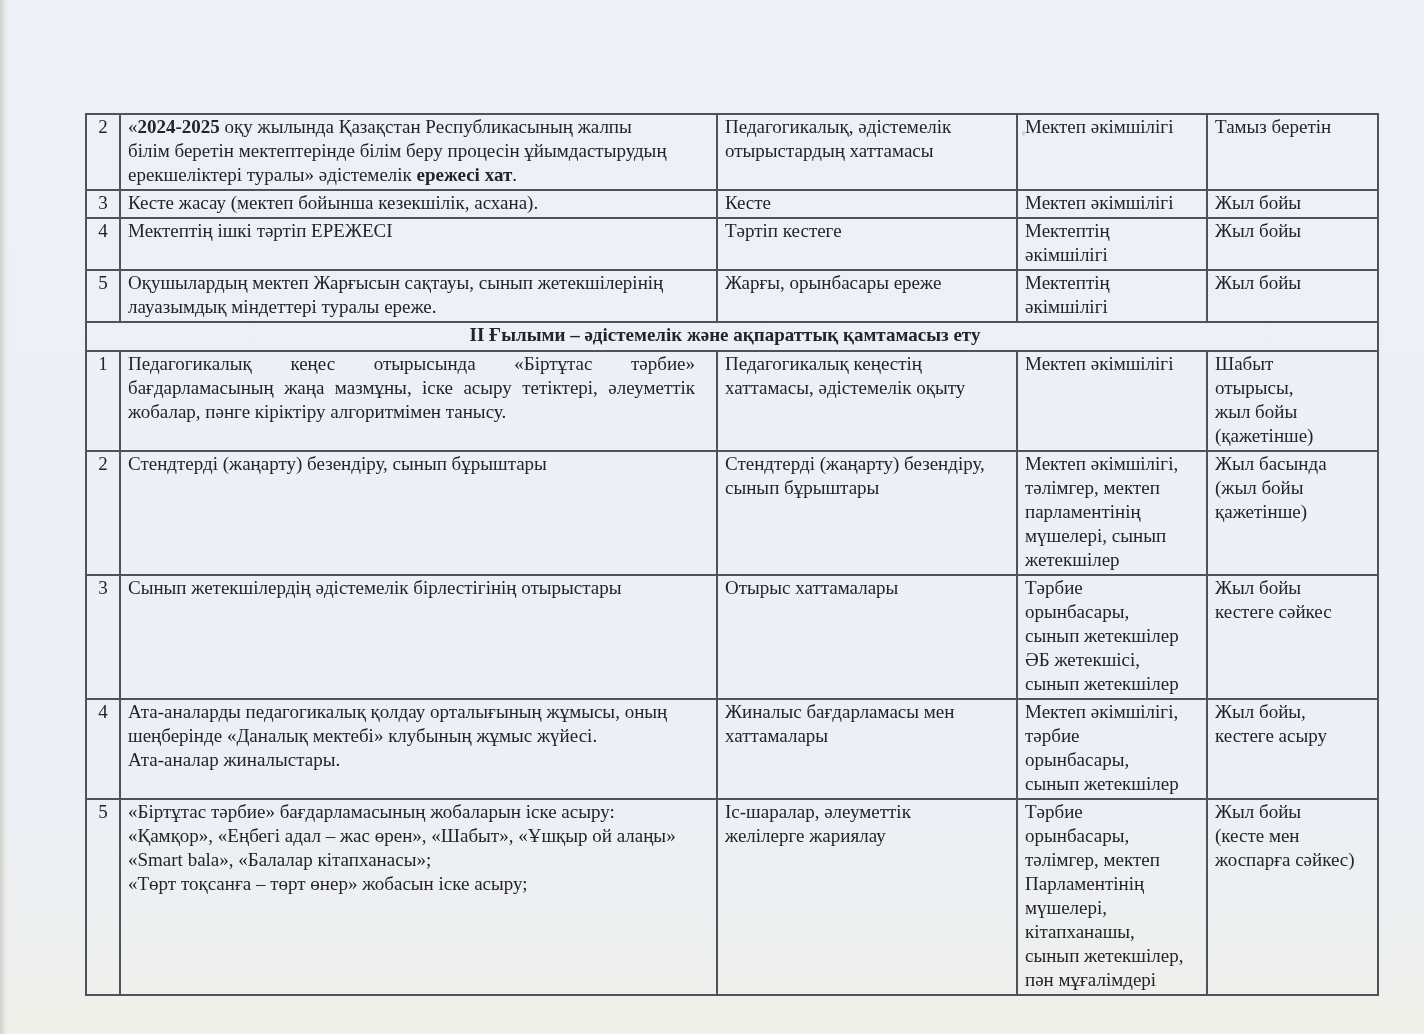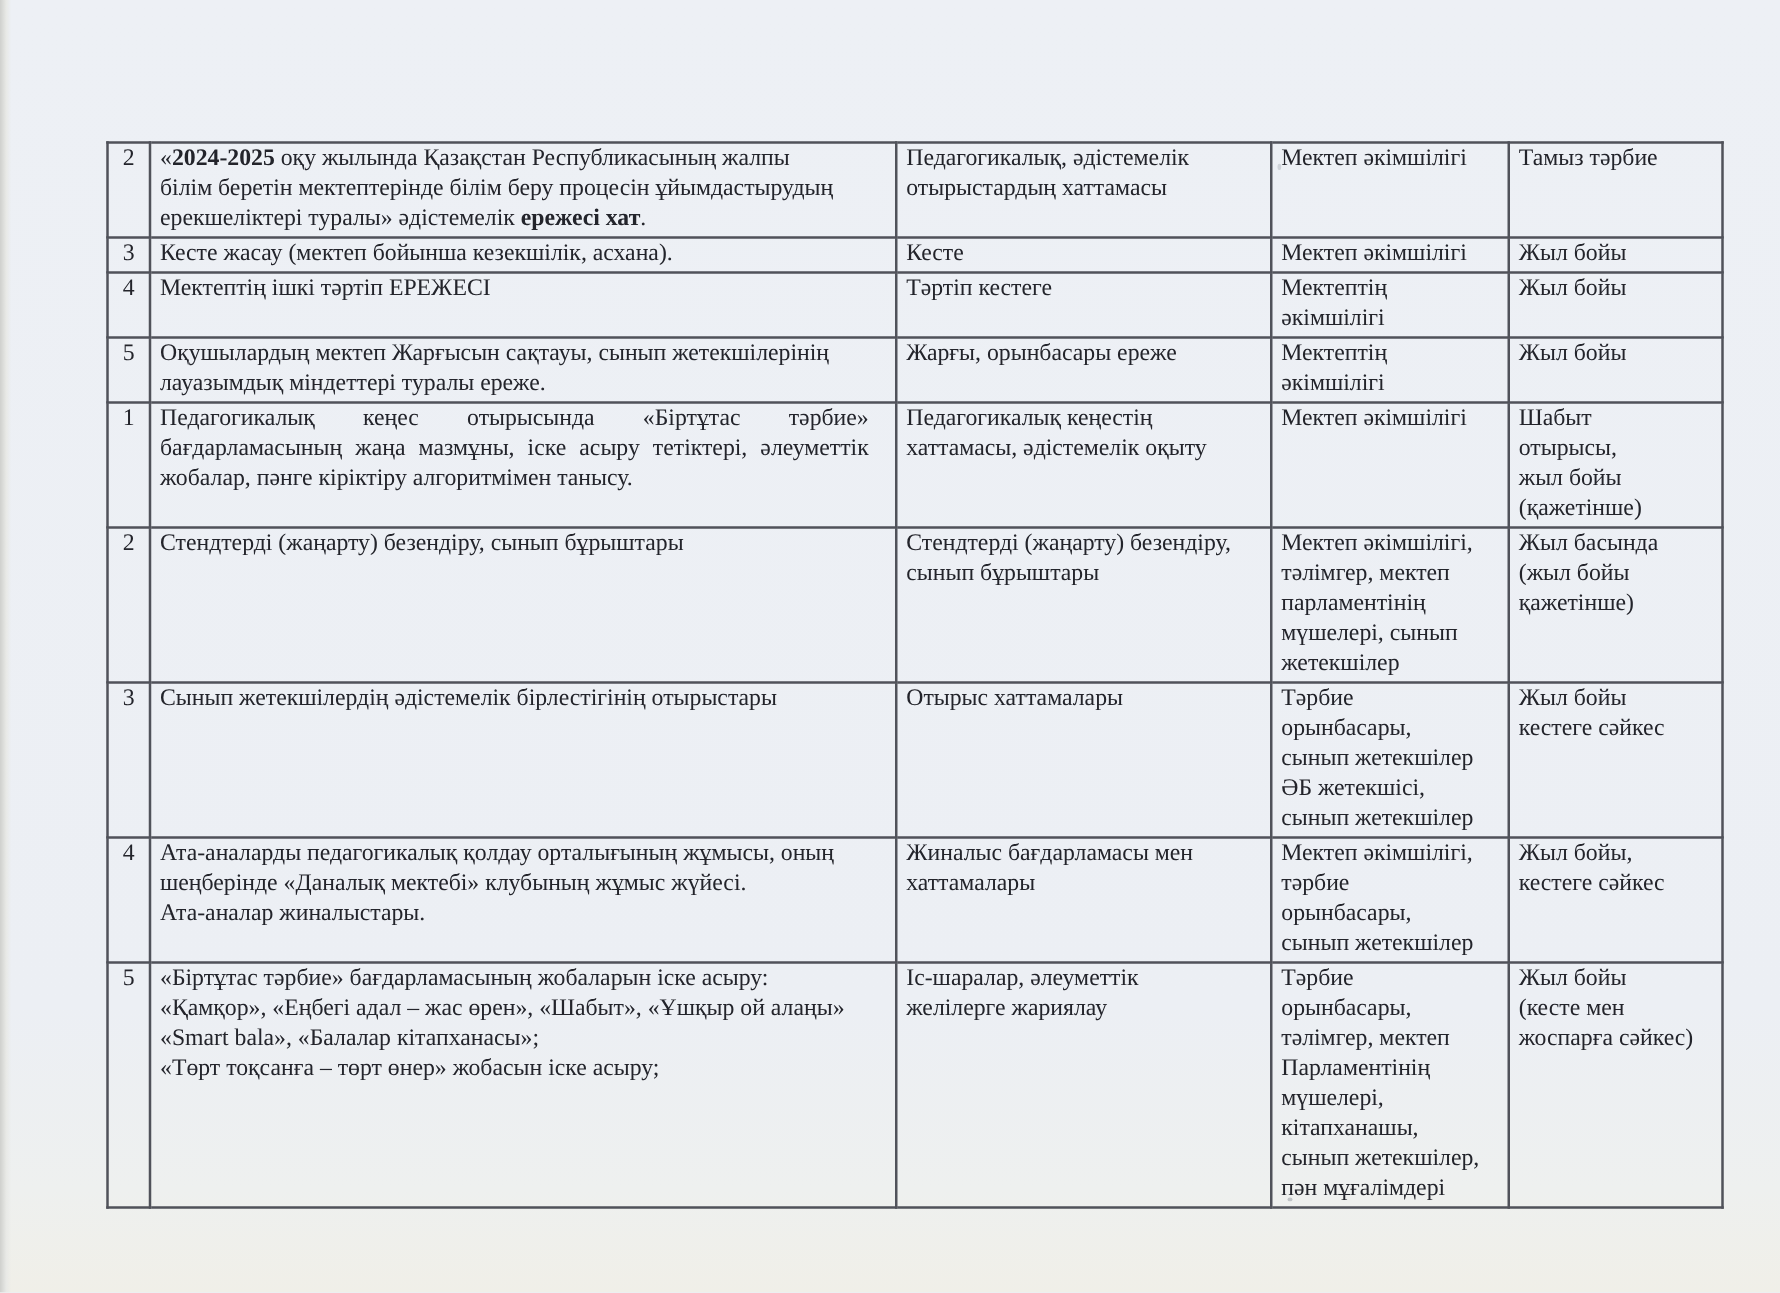--- a/index.html
+++ b/index.html
@@ -71,21 +71,21 @@
 
     <tbody>
         <tr style="height:73px;">
       <td class="num-cell">2</td>
       <td><span>«</span><b>2024-2025</b><span> оқу жылында Қазақстан Республикасының жалпы
 білім беретін мектептерінде білім беру процесін ұйымдастырудың
 ерекшеліктері туралы» әдістемелік </span><b>ережесі хат</b><span>.</span></td>
       <td>Педагогикалық, әдістемелік
 отырыстардың хаттамасы</td>
       <td>Мектеп әкімшілігі</td>
-      <td>Тамыз тәрбие</td>
+      <td>Тамыз беретін</td>
     </tr>
 
     <tr style="height:24px;">
       <td class="num-cell">3</td>
       <td>Кесте жасау (мектеп бойынша кезекшілік, асхана).</td>
       <td>Кесте</td>
       <td>Мектеп әкімшілігі</td>
       <td>Жыл бойы</td>
     </tr>
 
@@ -101,20 +101,23 @@
     <tr style="height:46px;">
       <td class="num-cell">5</td>
       <td>Оқушылардың мектеп Жарғысын сақтауы, сынып жетекшілерінің
 лауазымдық міндеттері туралы ереже.</td>
       <td>Жарғы, орынбасары ереже</td>
       <td>Мектептің
 әкімшілігі</td>
       <td>Жыл бойы</td>
     </tr>
 
+    <tr style="height:29px;">
+      <td class="section-header-cell" colspan="5">ІІ Ғылыми – әдістемелік және ақпараттық қамтамасыз ету</td>
+    </tr>
 
     <tr style="height:67px;">
       <td class="num-cell">1</td>
       <td class="justify" style="white-space:normal;">Педагогикалық кеңес отырысында «Біртұтас тәрбие» бағдарламасының жаңа мазмұны, іске асыру тетіктері, әлеуметтік жобалар, пәнге кіріктіру алгоритмімен танысу.</td>
       <td>Педагогикалық кеңестің
 хаттамасы, әдістемелік оқыту</td>
       <td>Мектеп әкімшілігі</td>
       <td>Шабыт отырысы,
 жыл бойы
 (қажетінше)</td>
@@ -153,21 +156,21 @@
       <td>Ата-аналарды педагогикалық қолдау орталығының жұмысы, оның
 шеңберінде «Даналық мектебі» клубының жұмыс жүйесі.
 Ата-аналар жиналыстары.</td>
       <td>Жиналыс бағдарламасы мен
 хаттамалары</td>
       <td>Мектеп әкімшілігі,
 тәрбие
 орынбасары,
 сынып жетекшілер</td>
       <td>Жыл бойы,
-кестеге сәйкес</td>
+кестеге асыру</td>
     </tr>
 
     <tr style="height:187px;">
       <td class="num-cell">5</td>
       <td>«Біртұтас тәрбие» бағдарламасының жобаларын іске асыру:
 «Қамқор», «Еңбегі адал – жас өрен», «Шабыт», «Ұшқыр ой алаңы»
 «Smart bala», «Балалар кітапханасы»;
 «Төрт тоқсанға – төрт өнер» жобасын іске асыру;</td>
       <td>Іс-шаралар, әлеуметтік
 желілерге жариялау</td>

